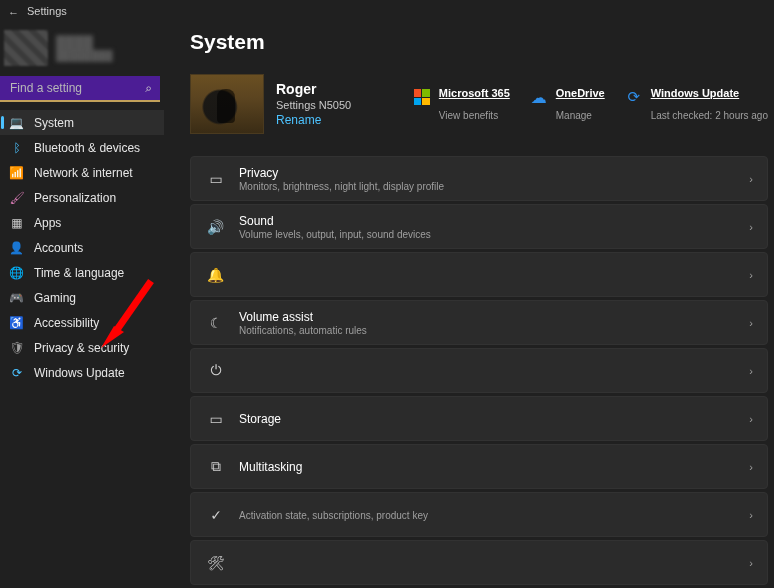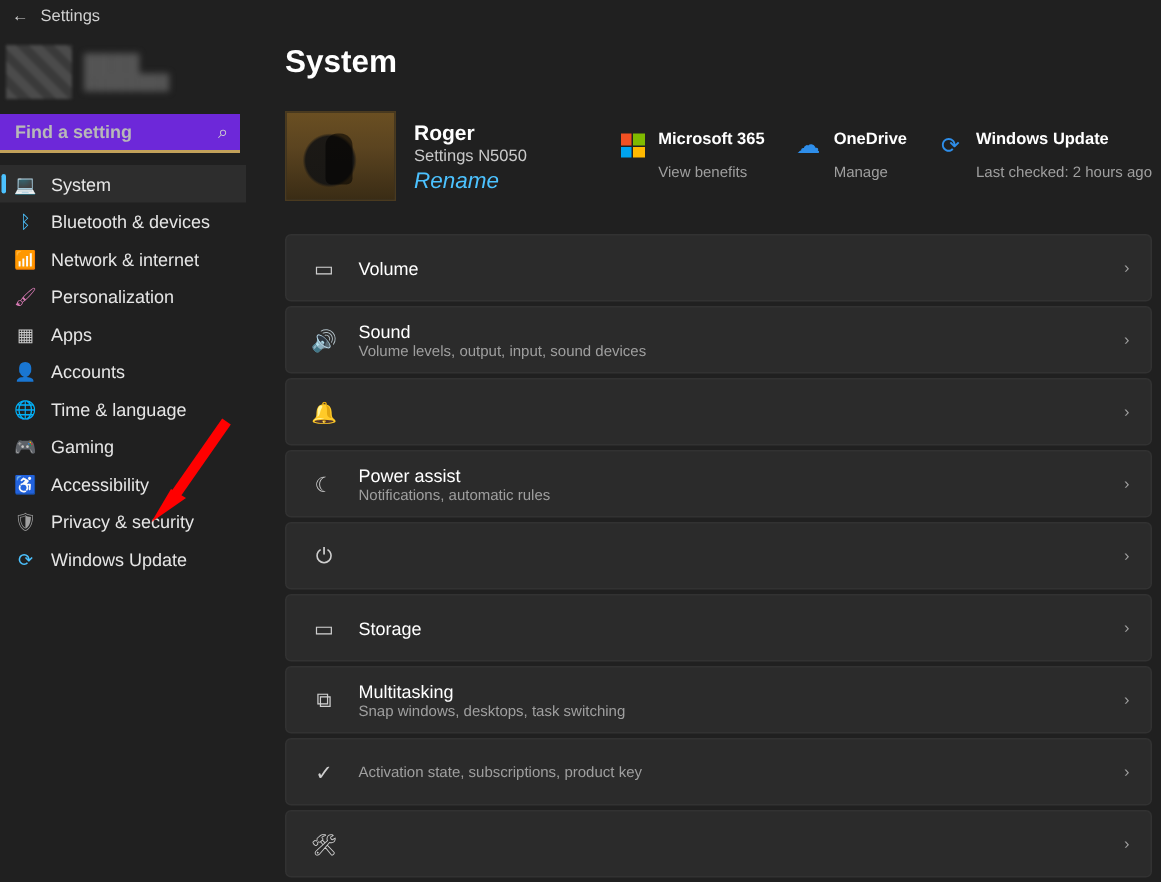--- a/index.html
+++ b/index.html
@@ -37,27 +37,26 @@
   }
   .user-text { filter: blur(2px); color:#4b4b4b; }
   .user-text .line1 { font-size: 13px; font-weight:600; color:#555;}
   .user-text .line2 { font-size: 10px; color:#555;}
   .search-wrap {
     margin: 0 4px 8px 0;
     position: relative;
   }
   .search {
     width: 100%; height: 26px;
-    background: #6d28d9;
+    background: #4c1d95;
     border: none;
     border-bottom: 2px solid #c2a15a;
     color: #cfcfcf;
     padding: 0 26px 0 10px;
     font-size: 12px;
-    font-weight: bold;
   }
   .search::placeholder { color:#b8b8b8; }
   .search-icon {
     position: absolute; right: 8px; top: 5px;
     color: #cfcfcf; font-size: 12px;
   }
   .nav { display:flex; flex-direction:column; }
   .nav-item {
     display:flex; align-items:center; gap:10px;
     height: 25px;
@@ -91,26 +90,26 @@
       radial-gradient(circle at 40% 55%, rgba(20,20,20,.9) 0 16px, transparent 18px),
       linear-gradient(180deg,#6a4f22 0%, #5b4420 40%, #3a2c15 100%);
     position:relative;
   }
   .pc-pic::after{
     content:""; position:absolute; left:26px; top:14px; width:18px; height:34px;
     background: rgba(0,0,0,.55); border-radius: 8px 8px 4px 4px;
   }
   .pc-text .name { font-size:14px; font-weight:600; }
   .pc-text .model { font-size:11px; color:#c9c9c9; margin-top:2px; }
-  .pc-text .rename { font-size:15px; color:#4cc2ff; margin-top:2px; cursor:pointer;font-style:italic; }
+  .pc-text .rename { font-size:12px; color:#4cc2ff; margin-top:2px; cursor:pointer; }
 
   .promo { display:flex; gap:20px; margin-left:auto; }
   .promo-item { display:flex; gap:8px; align-items:flex-start; }
   .promo-icon { width:18px; height:18px; display:flex; align-items:center; justify-content:center; margin-top:1px; }
-  .promo-text .t { font-size:11px; font-weight:600; }
+  .promo-text .t { font-size:11px; font-weight:600;text-decoration:underline; }
   .promo-text .s { font-size:10px; color:#9f9f9f; margin-top:11px; }
 
   .cards { display:flex; flex-direction:column; gap:3px; }
   .card {
     background:#2b2b2b;
     border:1px solid #323232;
     border-radius:4px;
     height:45px;
     display:flex; align-items:center;
     padding: 0 14px;
@@ -253,60 +252,60 @@
               <div class="s">Last checked: 2 hours ago</div>
             </div>
           </div>
         </div>
     </div>
 
     <div class="cards" id="cards">
         <div class="card">
           <div class="c-icon">▭</div>
           <div class="c-text">
-            <div class="c-title">Volume</div>
+            <div class="c-title">Privacy</div>
+            <div class="c-sub">Monitors, brightness, night light, display profile</div>
           </div>
           <div class="chev">›</div>
         </div>
         <div class="card">
           <div class="c-icon">🔊</div>
           <div class="c-text">
             <div class="c-title">Sound</div>
             <div class="c-sub">Volume levels, output, input, sound devices</div>
           </div>
           <div class="chev">›</div>
         </div>
         <div class="card">
           <div class="c-icon">🔔</div>
           <div class="chev">›</div>
         </div>
         <div class="card">
           <div class="c-icon">☾</div>
           <div class="c-text">
-            <div class="c-title">Power assist</div>
+            <div class="c-title">Volume assist</div>
             <div class="c-sub">Notifications, automatic rules</div>
           </div>
           <div class="chev">›</div>
         </div>
         <div class="card">
           <div class="c-icon">⏻</div>
           <div class="chev">›</div>
         </div>
         <div class="card">
           <div class="c-icon">▭</div>
           <div class="c-text">
             <div class="c-title">Storage</div>
           </div>
           <div class="chev">›</div>
         </div>
         <div class="card">
           <div class="c-icon">⧉</div>
           <div class="c-text">
             <div class="c-title">Multitasking</div>
-            <div class="c-sub">Snap windows, desktops, task switching</div>
           </div>
           <div class="chev">›</div>
         </div>
         <div class="card">
           <div class="c-icon">✓</div>
           <div class="c-text">
             <div class="c-sub">Activation state, subscriptions, product key</div>
           </div>
           <div class="chev">›</div>
         </div>

